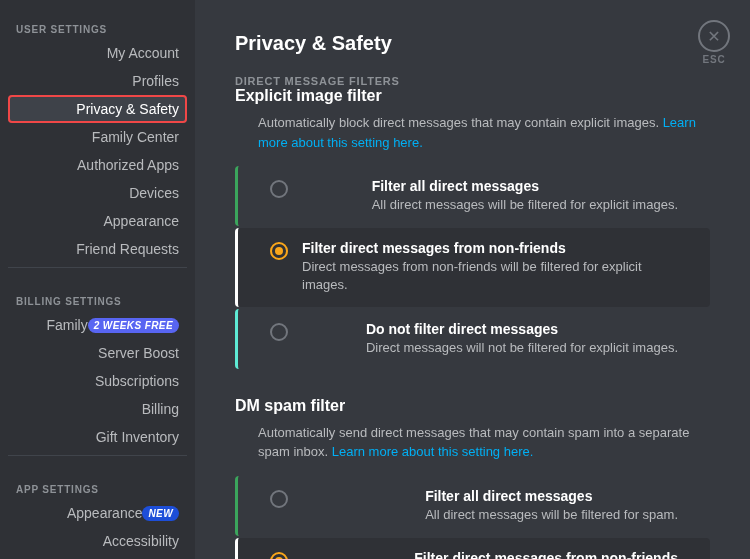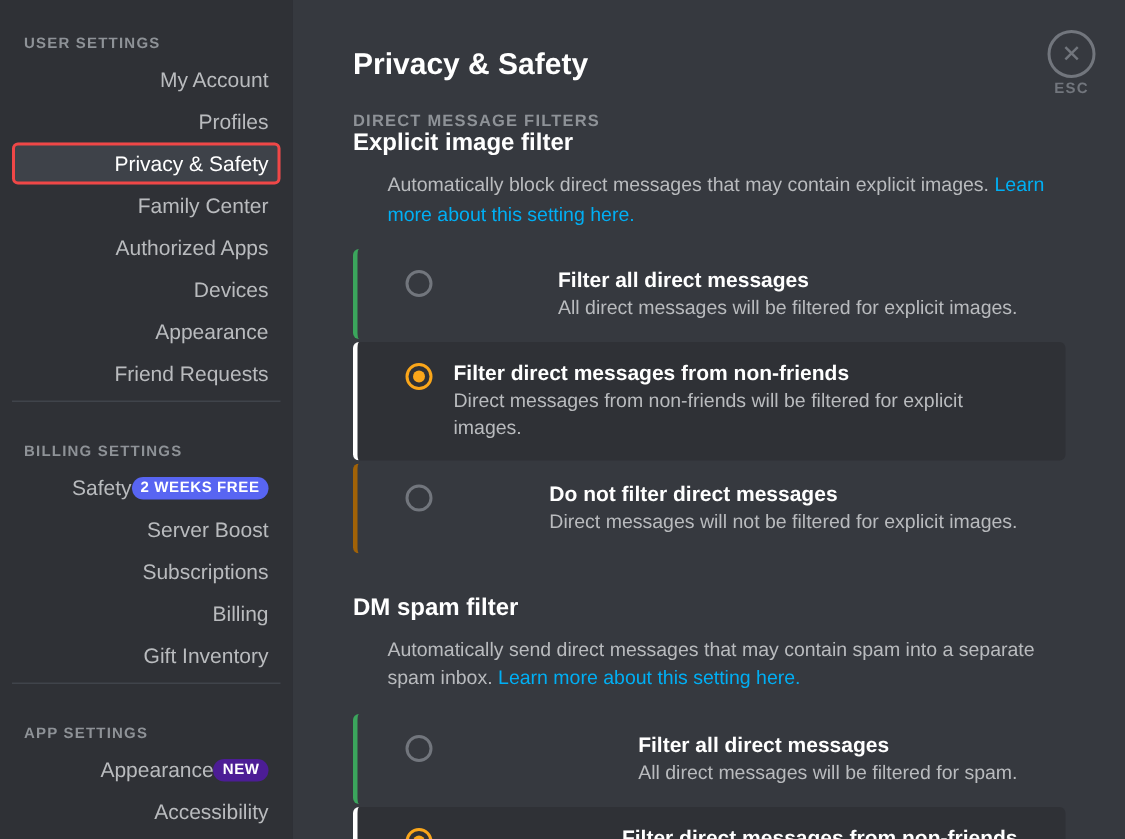--- a/index.html
+++ b/index.html
@@ -55,27 +55,28 @@
       outline-offset: -2px;
     }
 
     .badge {
       font-size: 10px;
       font-weight: 700;
       padding: 2px 6px;
       border-radius: 10px;
       text-transform: uppercase;
       letter-spacing: 0.4px;
+      font-style: italic;
     }
     .badge-purple {
       background: #5865f2;
       color: #fff;
     }
     .badge-green {
-      background: #4c1d95;
+      background: #1d4ed8;
       color: #fff;
     }
 
     
     .main {
       flex: 1;
       background: #36393f;
       overflow-y: auto;
       padding: 32px 40px;
       position: relative;
@@ -139,21 +140,21 @@
       justify-content: space-between;
     }
     .filter-option.selected {
       background: #2f3136;
       border-left: 3px solid #ffffff;
     }
     .filter-option.unselected-green {
       border-left: 3px solid #3ba55c;
     }
     .filter-option.unselected-red {
-      border-left: 3px solid #a16207;
+      border-left: 3px solid #5eead4;
     }
 
     .radio-btn {
       width: 18px;
       height: 18px;
       min-width: 18px;
       border-radius: 50%;
       border: 2px solid #72767d;
       margin-right: 14px;
       margin-top: 2px;
@@ -249,21 +250,21 @@
   </div>
   <div class="sidebar-item">
     <span>Friend Requests</span>
   </div>
 
   <div class="divider"></div>
 
   <div class="sidebar-section-label">BILLING SETTINGS</div>
 
   <div class="sidebar-item">
-    <span>Safety</span>
+    <span>Family</span>
     <span class="badge badge-purple">2 WEEKS FREE</span>
   </div>
   <div class="sidebar-item">
     <span>Server Boost</span>
   </div>
   <div class="sidebar-item">
     <span>Subscriptions</span>
   </div>
   <div class="sidebar-item">
     <span>Billing</span>

